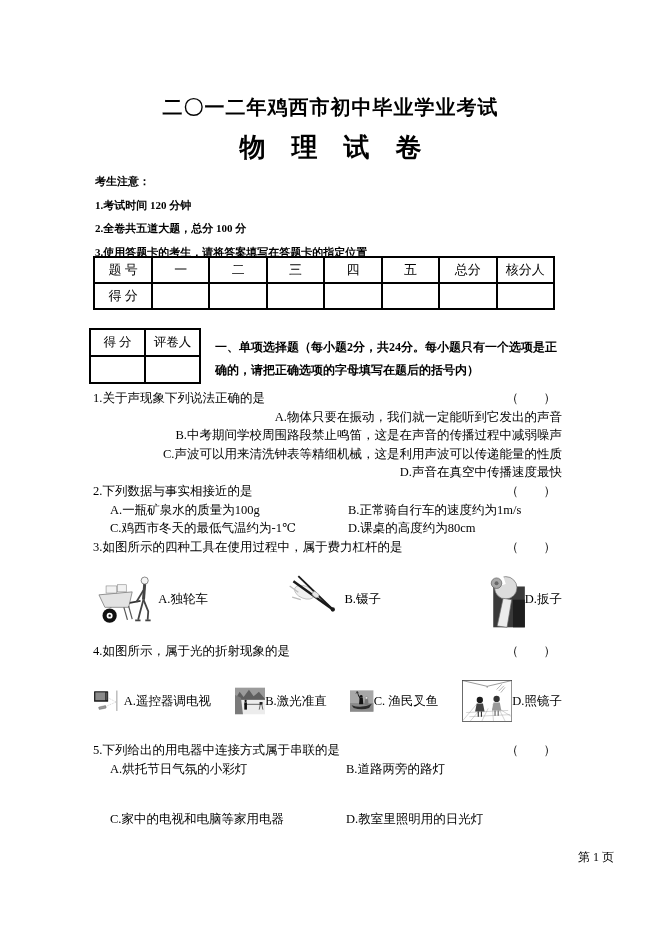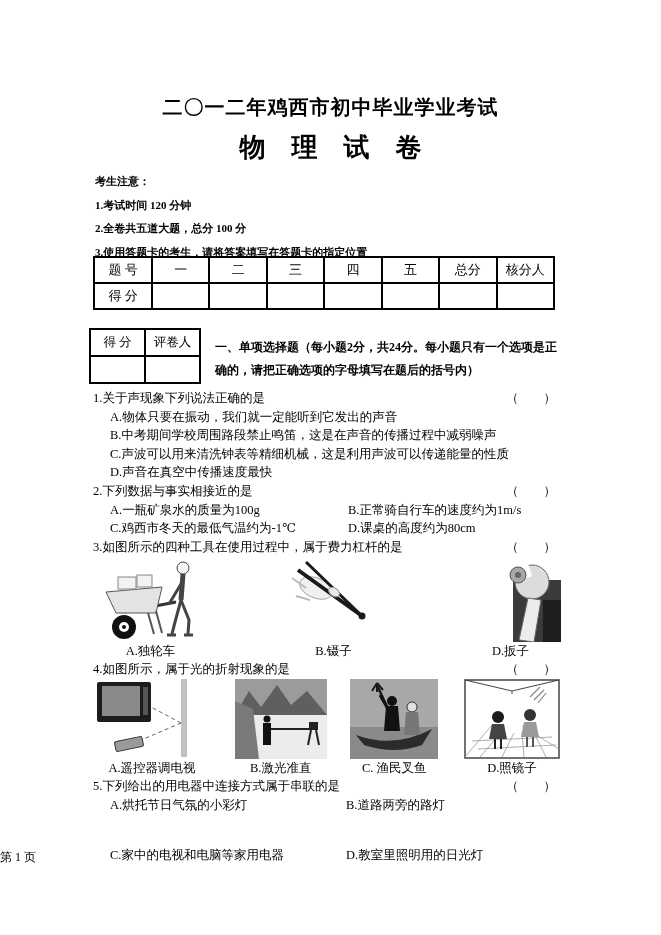--- a/index.html
+++ b/index.html
@@ -11,29 +11,29 @@
   .notice{left:95px;top:170px;font-size:11px;font-weight:700;line-height:23.6px;}
   .score-table{left:93px;top:256px;width:462px;border-collapse:collapse;table-layout:fixed;font-size:13px;}
   .score-table td{border:2px solid #000;text-align:center;height:24px;padding:0;}
   .score-table col.c0{width:58px;}
   .grader-box{left:89px;top:328px;width:112px;border-collapse:collapse;table-layout:fixed;font-size:12.5px;}
   .grader-box td{border:2px solid #000;text-align:center;height:25px;padding:0;}
   .section-heading{left:215px;top:336px;width:348px;font-size:12px;font-weight:700;line-height:23px;height:47px;overflow:hidden;}
   .questions{left:93px;top:389px;width:469px;font-size:12.5px;}
   .qline{height:18.6px;line-height:18.6px;white-space:nowrap;position:relative;}
   .stem .bracket{position:absolute;right:6px;top:0;}
-  .opt{padding-left:17px;}
+  .opt{padding-left:17px;text-align:right;}
   .grid2{display:grid;padding-left:17px;}
   .grid2.w238{grid-template-columns:238px auto;}
   .grid2.w204{grid-template-columns:204px auto;gap:32px;}
   .grid2>div{height:18.6px;line-height:18.6px;white-space:nowrap;}
   .figrow{display:flex;justify-content:space-between;align-items:flex-end;width:469px;}
-  .fig{display:flex;flex-direction:column;align-items:center;}
+  .fig{display:flex;align-items:center;}
   .fig .cap{font-size:12.5px;line-height:18px;height:18px;white-space:nowrap;}
-  .footer{top:849px;left:0;width:597px;text-align:left;font-size:12px;}
+  .footer{top:849px;left:17px;width:597px;text-align:right;font-size:12px;}
   svg{display:block;}
 </style>
 </head>
 <body>
 
 <div class="page">
 
   <div class="abs title1">二〇一二年鸡西市初中毕业学业考试</div>
   <div class="abs title2">物　理　试　卷</div>
 

